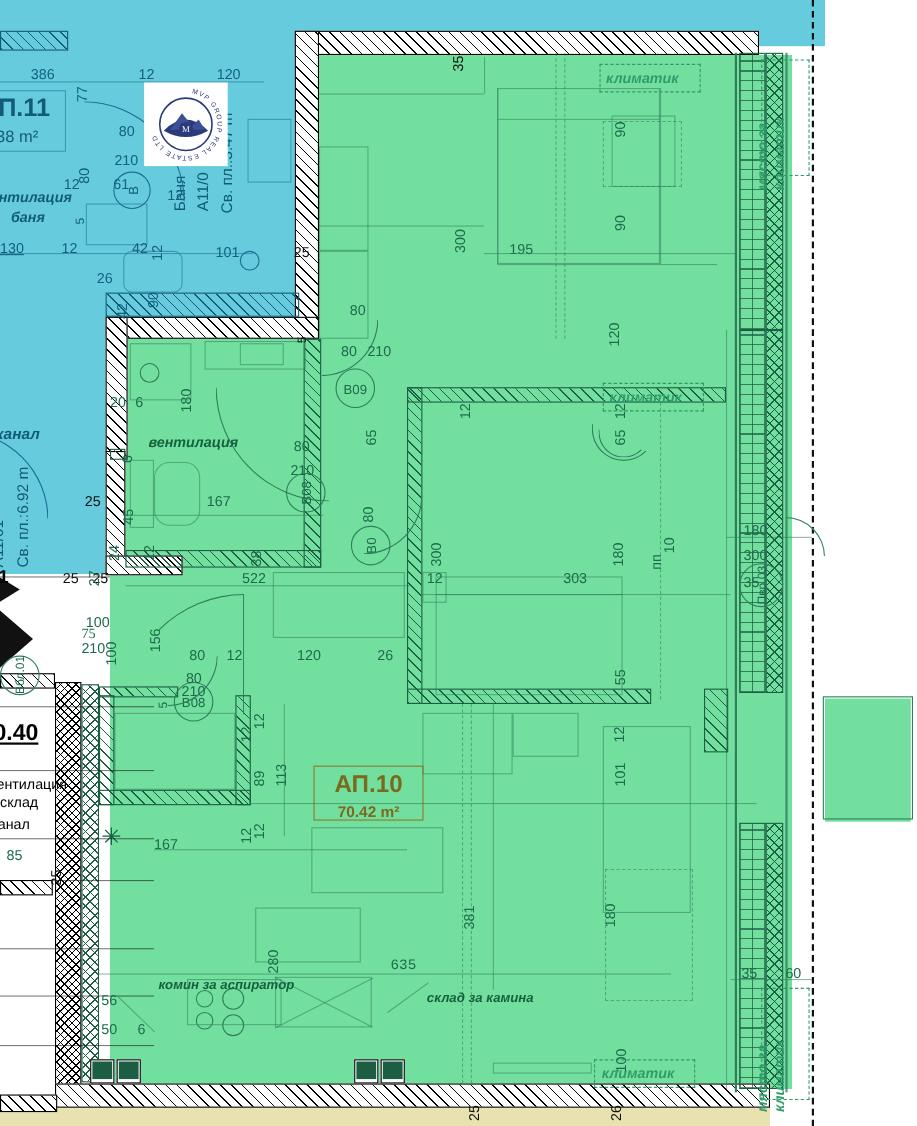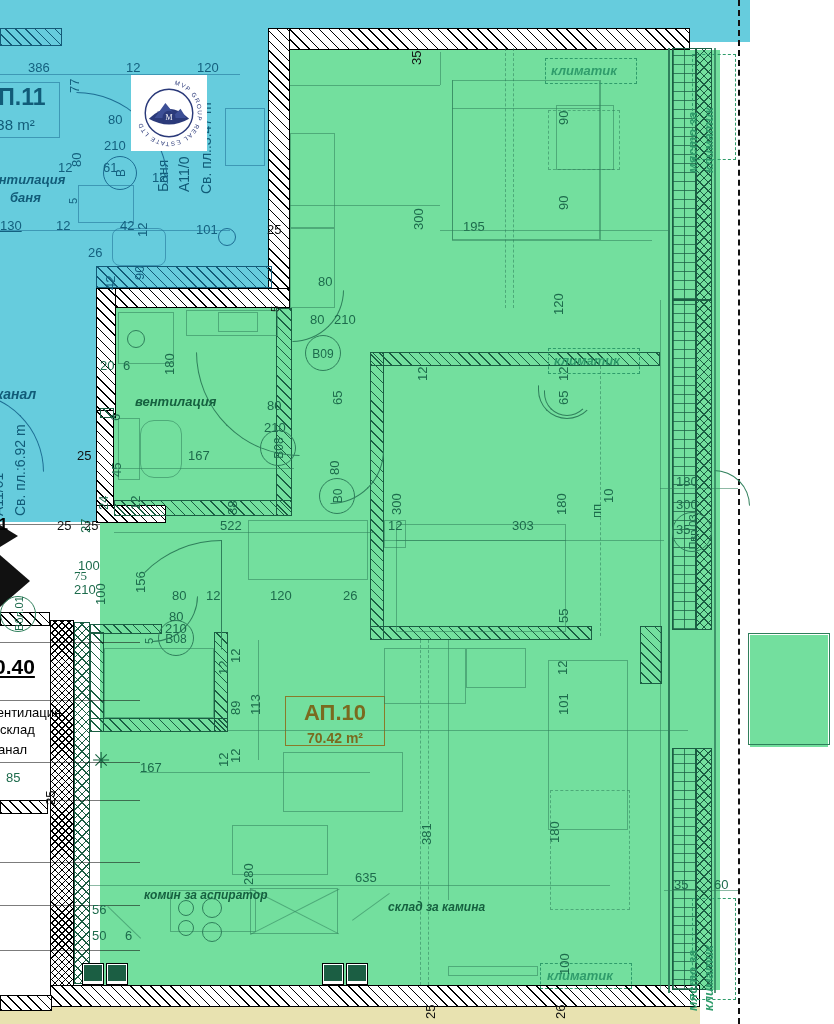--- a/index.html
+++ b/index.html
@@ -444,21 +444,21 @@
   <div class="t dim rot90" style="left:430px;top:366px;">12</div>
   <div class="t dim rot90" style="left:571px;top:366px;">12</div>
 
   <div class="t dim rot90" style="left:243px;top:648px;">12</div>
   <div class="t dim rot90" style="left:243px;top:700px;">89</div>
   <div class="t dim rot90" style="left:263px;top:700px;">113</div>
   <div class="t dim rot90" style="left:243px;top:748px;">12</div>
   <div class="t dim rot90" style="left:434px;top:830px;">381</div>
   <div class="t dim rot90" style="left:256px;top:870px;">280</div>
   <div class="t dim" style="left:140px;top:760px;">167</div>
-  <div class="t dim" style="left:355px;top:870px;">635</div>
+  <div class="t dim" style="left:355px;top:870px;font-family:Liberation Mono, monospace;">635</div>
   <div class="t dim" style="left:92px;top:902px;">56</div>
   <div class="t dim" style="left:92px;top:928px;">50</div>
   <div class="t dim" style="left:125px;top:928px;">6</div>
   <div class="tk dim rot90" style="left:438px;top:1004px;color:#111;">25</div>
   <div class="tk dim rot90" style="left:568px;top:1004px;color:#111;">26</div>
   <div class="tk dim rot90" style="left:58px;top:790px;color:#111;">25</div>
   <div class="t dim rot90" style="left:231px;top:660px;">12</div>
   <div class="t dim rot90" style="left:155px;top:632px;font-size:11px;">5</div>
   <div class="t dim rot90" style="left:231px;top:752px;">12</div>
 

